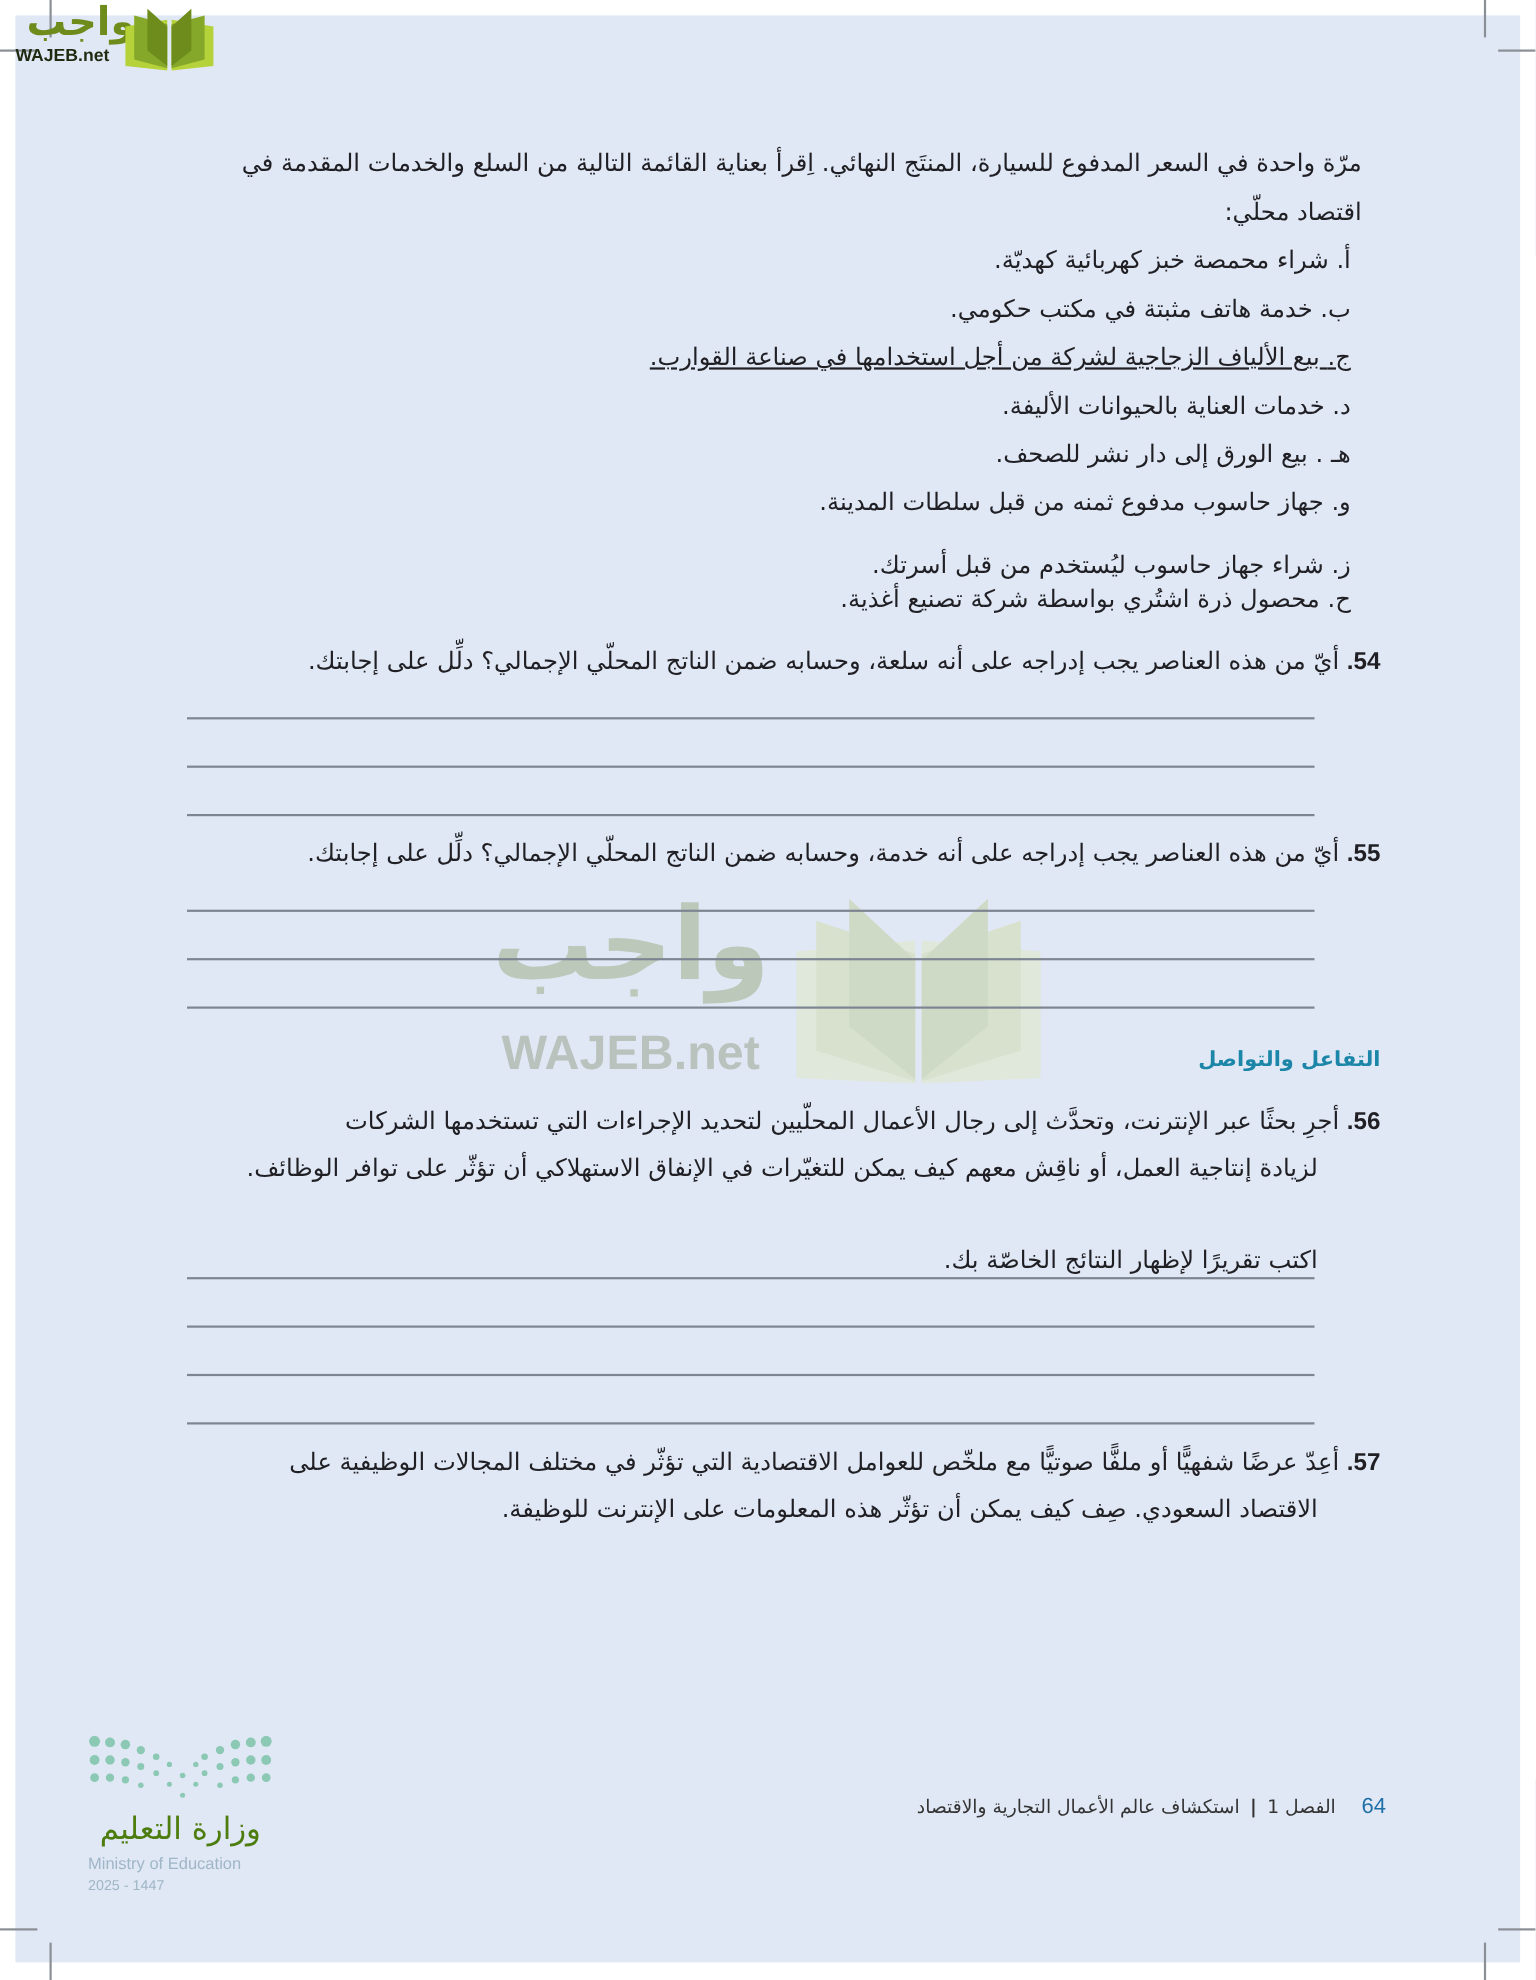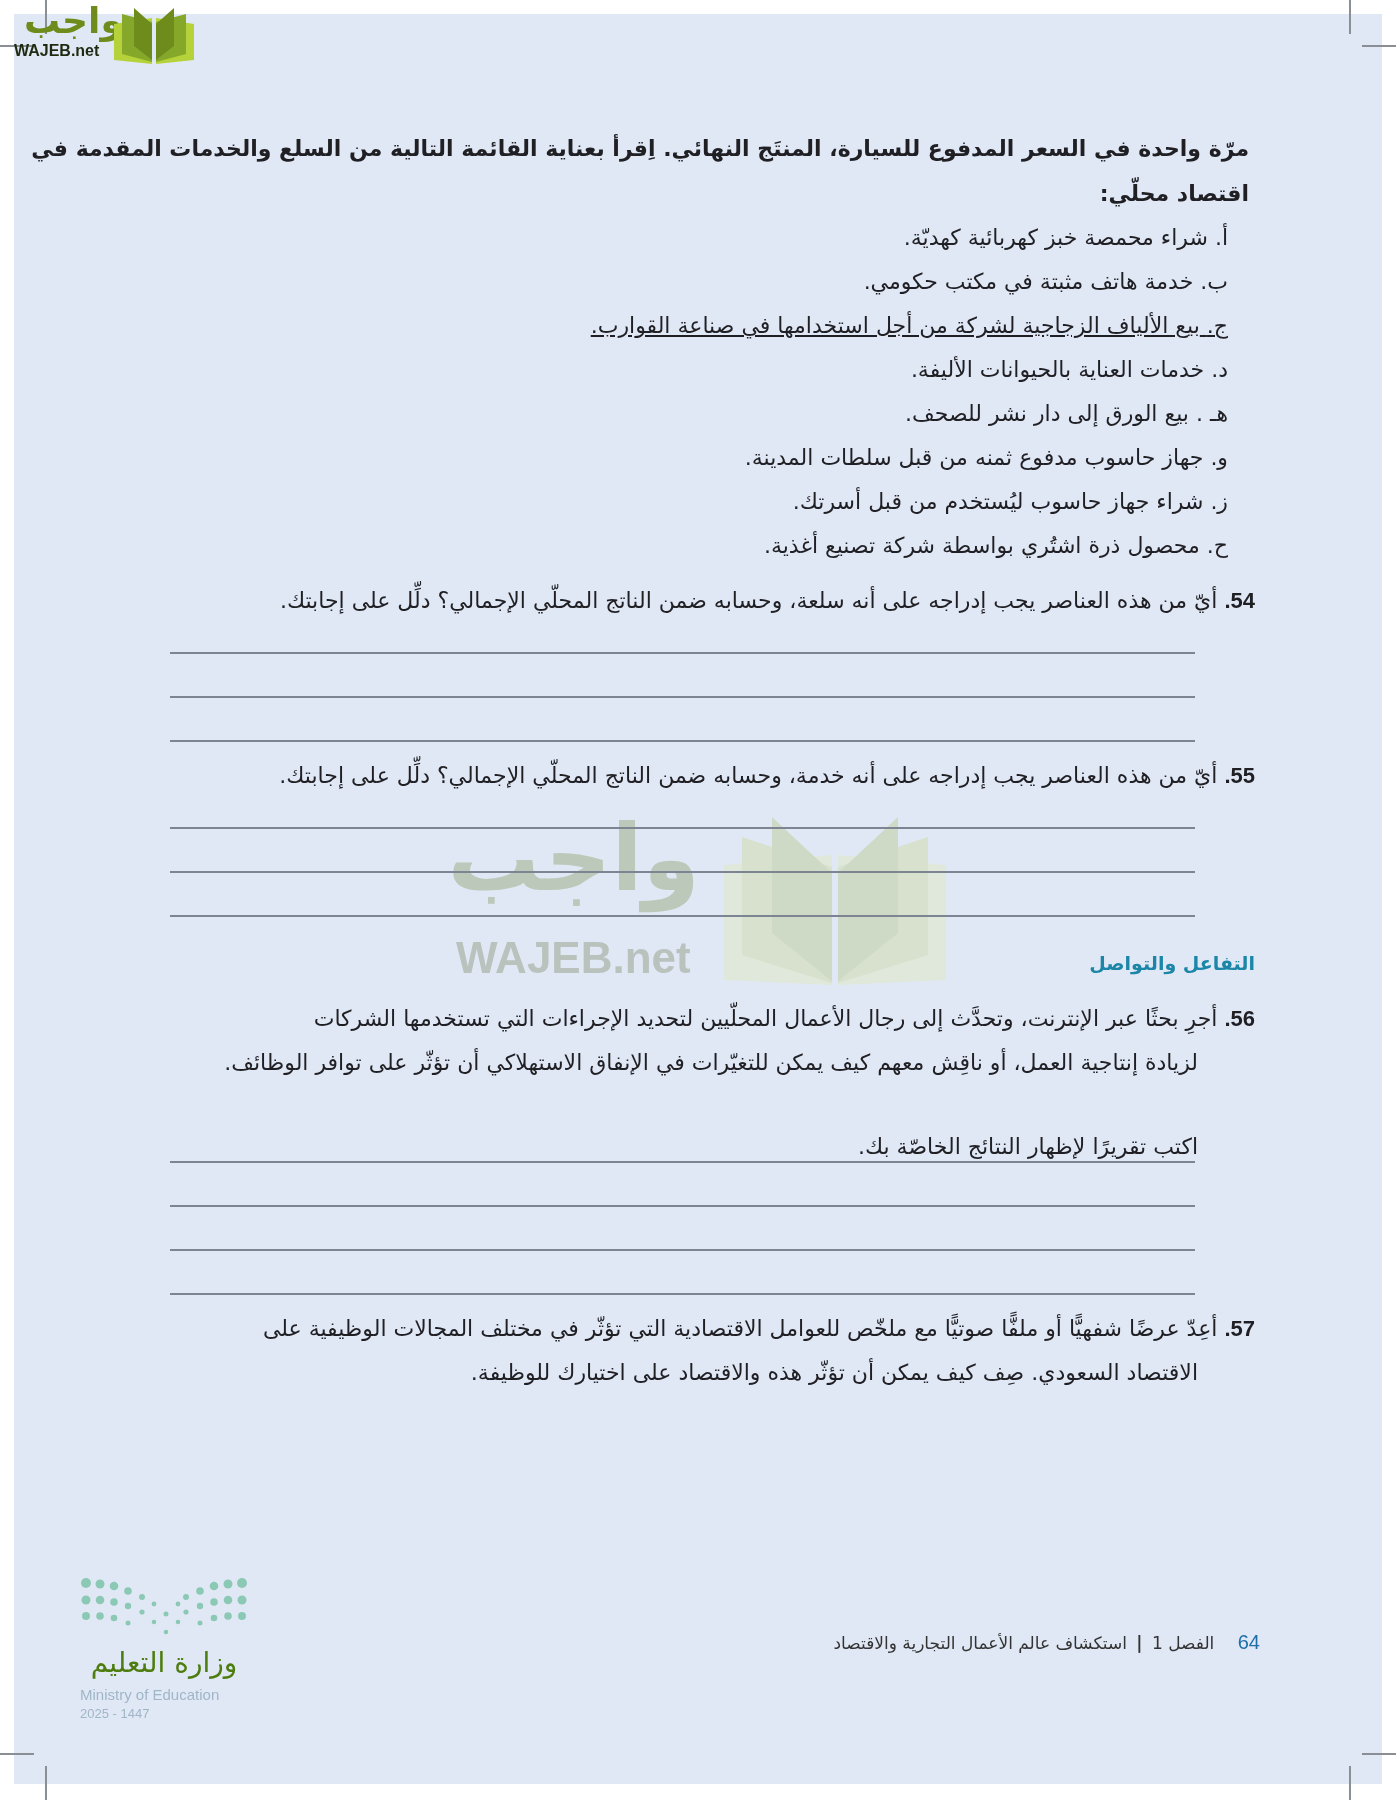--- a/index.html
+++ b/index.html
@@ -10,21 +10,21 @@
     color:#1f1f24;
   }
   .page {
     position:absolute; left:14px; top:14px; width:1368px; height:1770px;
     background:#e1e8f5;
   }
   .crop { position:absolute; background:#8a8f96; }
   .abs { position:absolute; }
   .rtl { direction:rtl; text-align:right; white-space:nowrap; }
   .body-text { font-size:22px; line-height:1; }
-  .intro { right:147px;font-weight:bold; }
+  .intro { right:158px; }
   .list-item { right:168px; }
   .q { right:141px; }
   .q .num { font-weight:bold; font-family:"Liberation Sans", sans-serif; }
   .indent { right:198px; }
   .answer-line { position:absolute; left:170px; width:1025px; height:2px; background:#7e8592; }
   .heading { right:141px; color:#1b86a8; font-weight:bold; font-size:19px; }
   .footer { font-size:17px; color:#333; }
   .page-num { color:#1e6fa8; font-size:20px; font-family:"Liberation Sans", sans-serif; }
   .watermark { opacity:0.55; }
   .logo-dots circle { fill:#8cc9b5; }
@@ -89,21 +89,21 @@
   <span>خدمات العناية بالحيوانات الأليفة.</span>
 </div>
 <div class="abs rtl body-text list-item" style="top:403px;">
   <span>هـ .</span>
   <span>بيع الورق إلى دار نشر للصحف.</span>
 </div>
 <div class="abs rtl body-text list-item" style="top:447px;">
   <span>و.</span>
   <span>جهاز حاسوب مدفوع ثمنه من قبل سلطات المدينة.</span>
 </div>
-<div class="abs rtl body-text list-item" style="top:491px;text-align:center;">
+<div class="abs rtl body-text list-item" style="top:504px;text-align:center;">
   <span>ز.</span>
   <span>شراء جهاز حاسوب ليُستخدم من قبل أسرتك.</span>
 </div>
 <div class="abs rtl body-text list-item" style="top:535px;">
   <span>ح.</span>
   <span>محصول ذرة اشتُري بواسطة شركة تصنيع أغذية.</span>
 </div>
 
 <div class="abs rtl body-text q" style="top:590px;">
   <span class="num">54.</span>
@@ -131,21 +131,21 @@
 <div class="abs rtl body-text indent" style="top:1136px;">اكتب تقريرًا لإظهار النتائج الخاصّة بك.</div>
 <div class="answer-line" style="top:1161px;"></div>
 <div class="answer-line" style="top:1205px;"></div>
 <div class="answer-line" style="top:1249px;"></div>
 <div class="answer-line" style="top:1293px;"></div>
 
 <div class="abs rtl body-text q" style="top:1318px;">
   <span class="num">57.</span>
   <span>أعِدّ عرضًا شفهيًّا أو ملفًّا صوتيًّا مع ملخّص للعوامل الاقتصادية التي تؤثّر في مختلف المجالات الوظيفية على</span>
 </div>
-<div class="abs rtl body-text indent" style="top:1362px;">الاقتصاد السعودي. صِف كيف يمكن أن تؤثّر هذه والاقتصاد على اختيارك للوظيفة.</div>
+<div class="abs rtl body-text indent" style="top:1362px;">الاقتصاد السعودي. صِف كيف يمكن أن تؤثّر هذه المعلومات على الإنترنت للوظيفة.</div>
 
 <div class="abs rtl footer" style="right:136px;top:1631px;">
   <span class="page-num" style="margin-left:18px;">64</span>
   <span style="font-weight:normal;">الفصل 1</span>
   <span style="font-weight:bold;margin:0 4px;">|</span>
   <span>استكشاف عالم الأعمال التجارية والاقتصاد</span>
 </div>
 
 <div class="abs" style="left:78px;top:1570px;width:180px;height:160px;">
   <svg class="logo-dots" width="170" height="72" viewBox="0 0 170 72">

